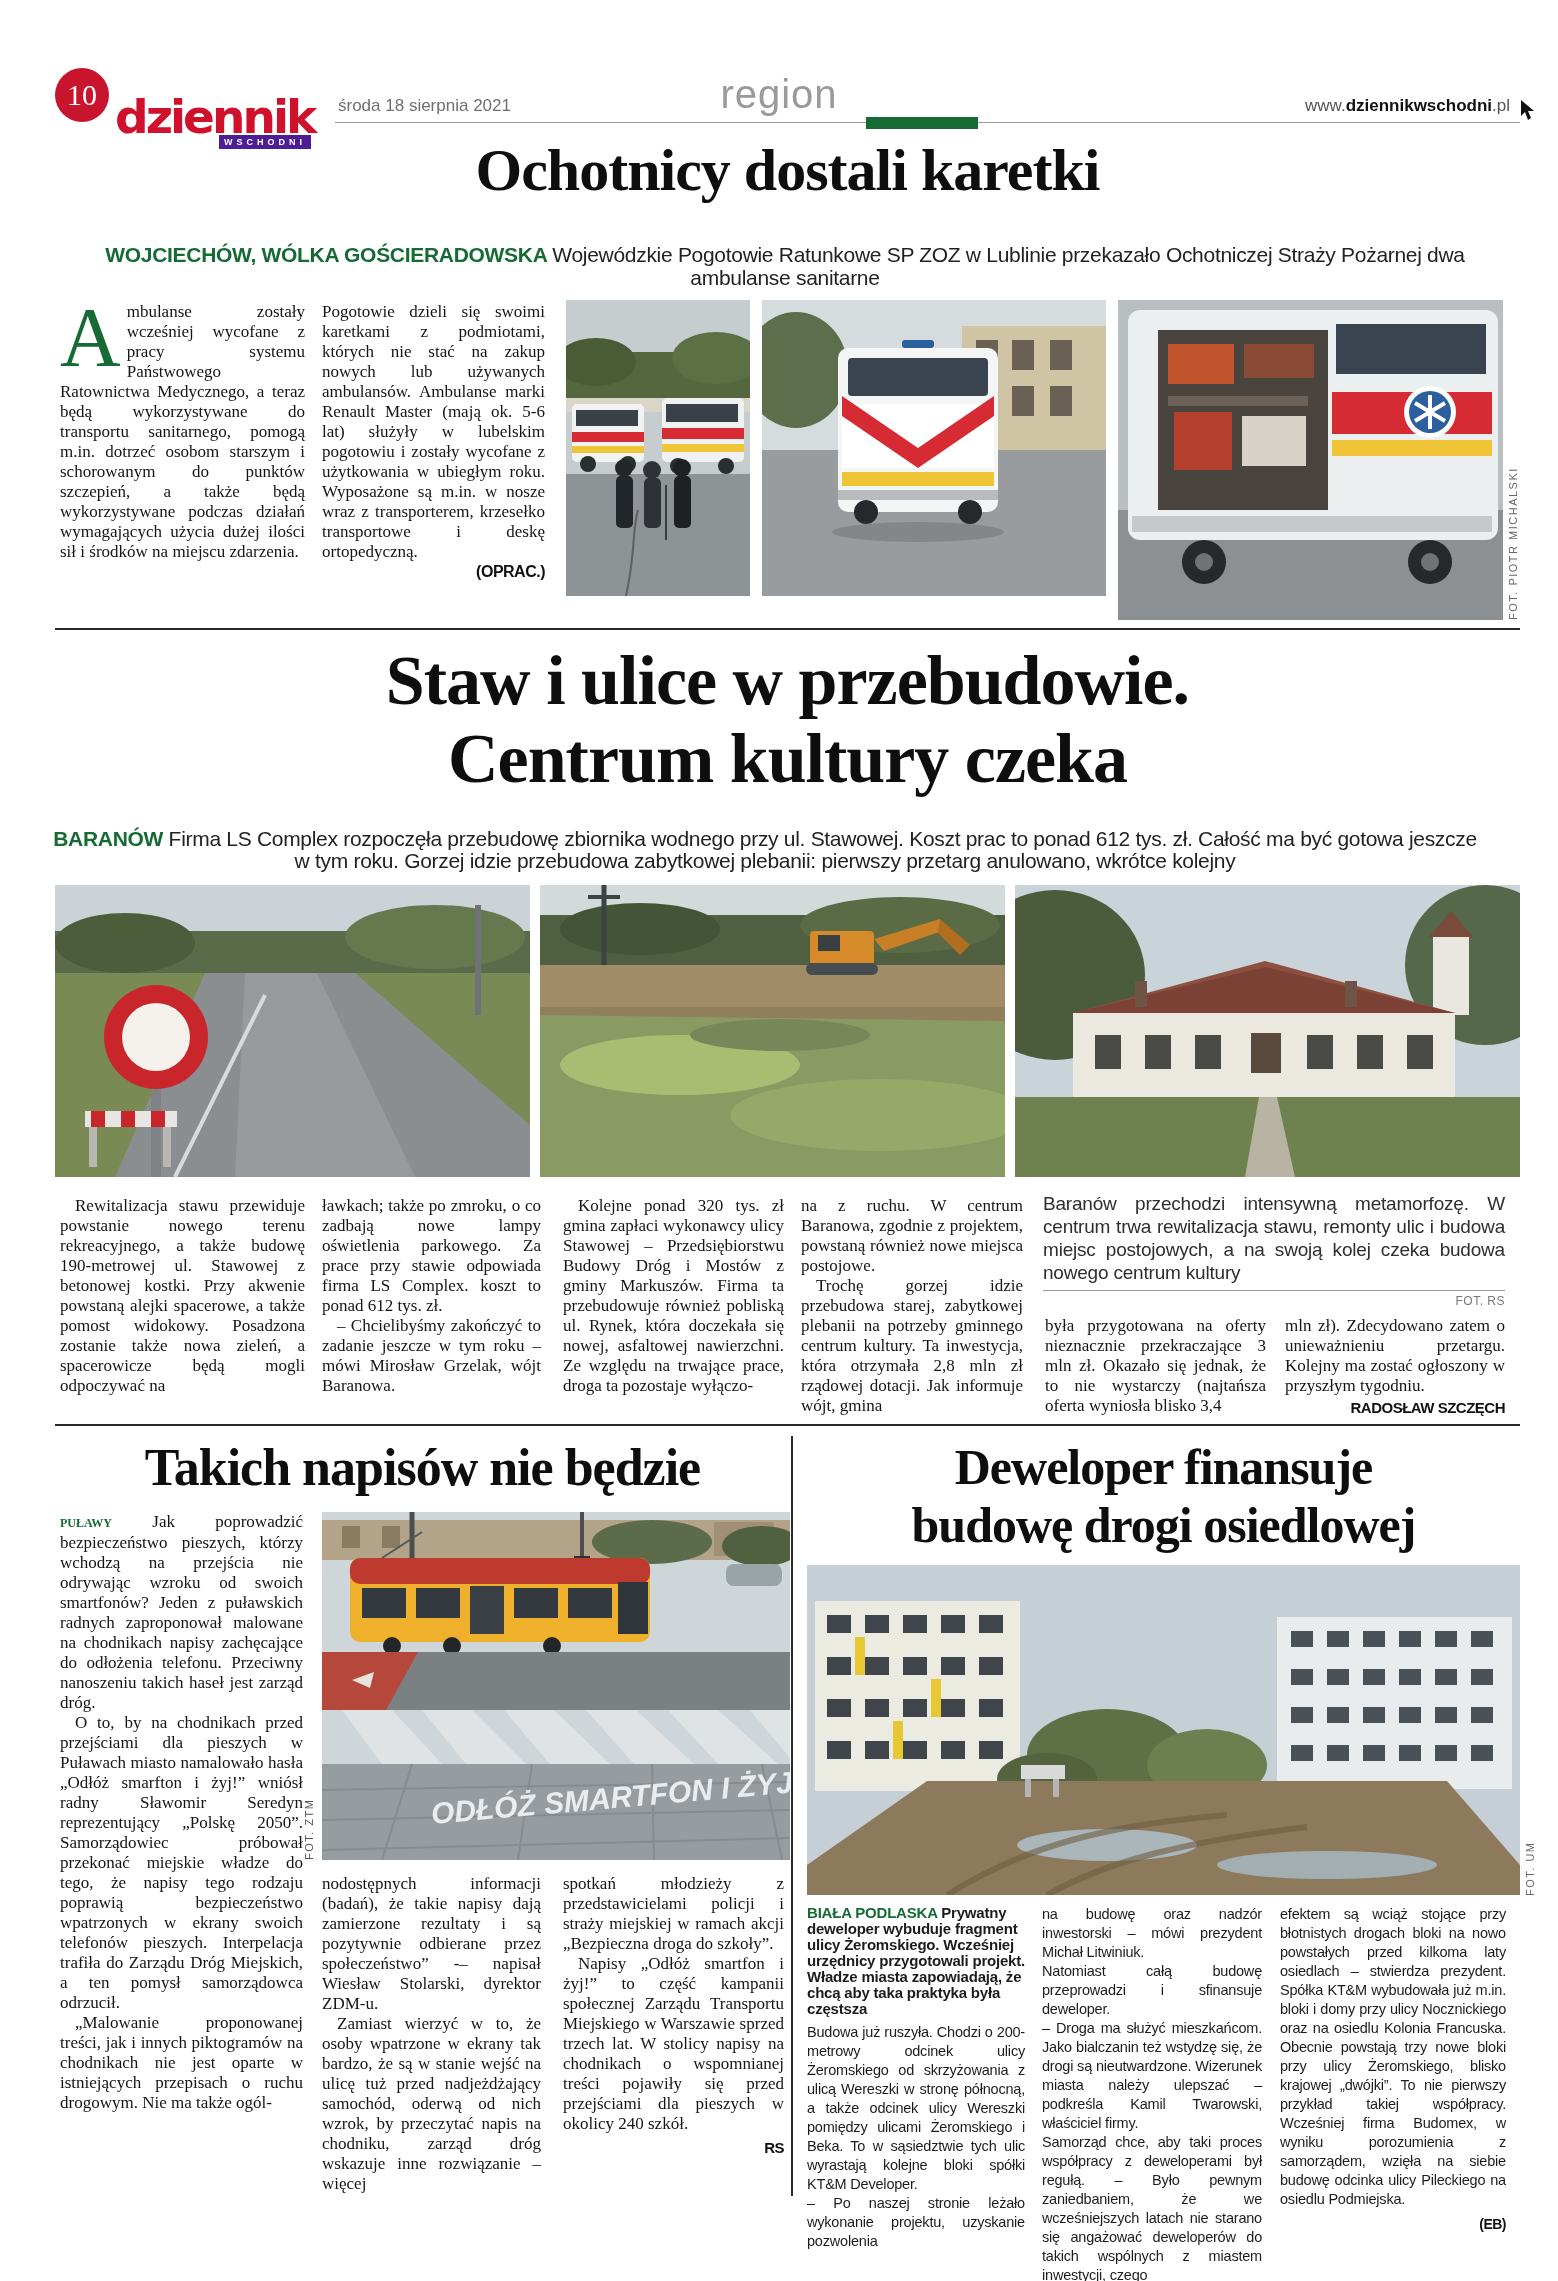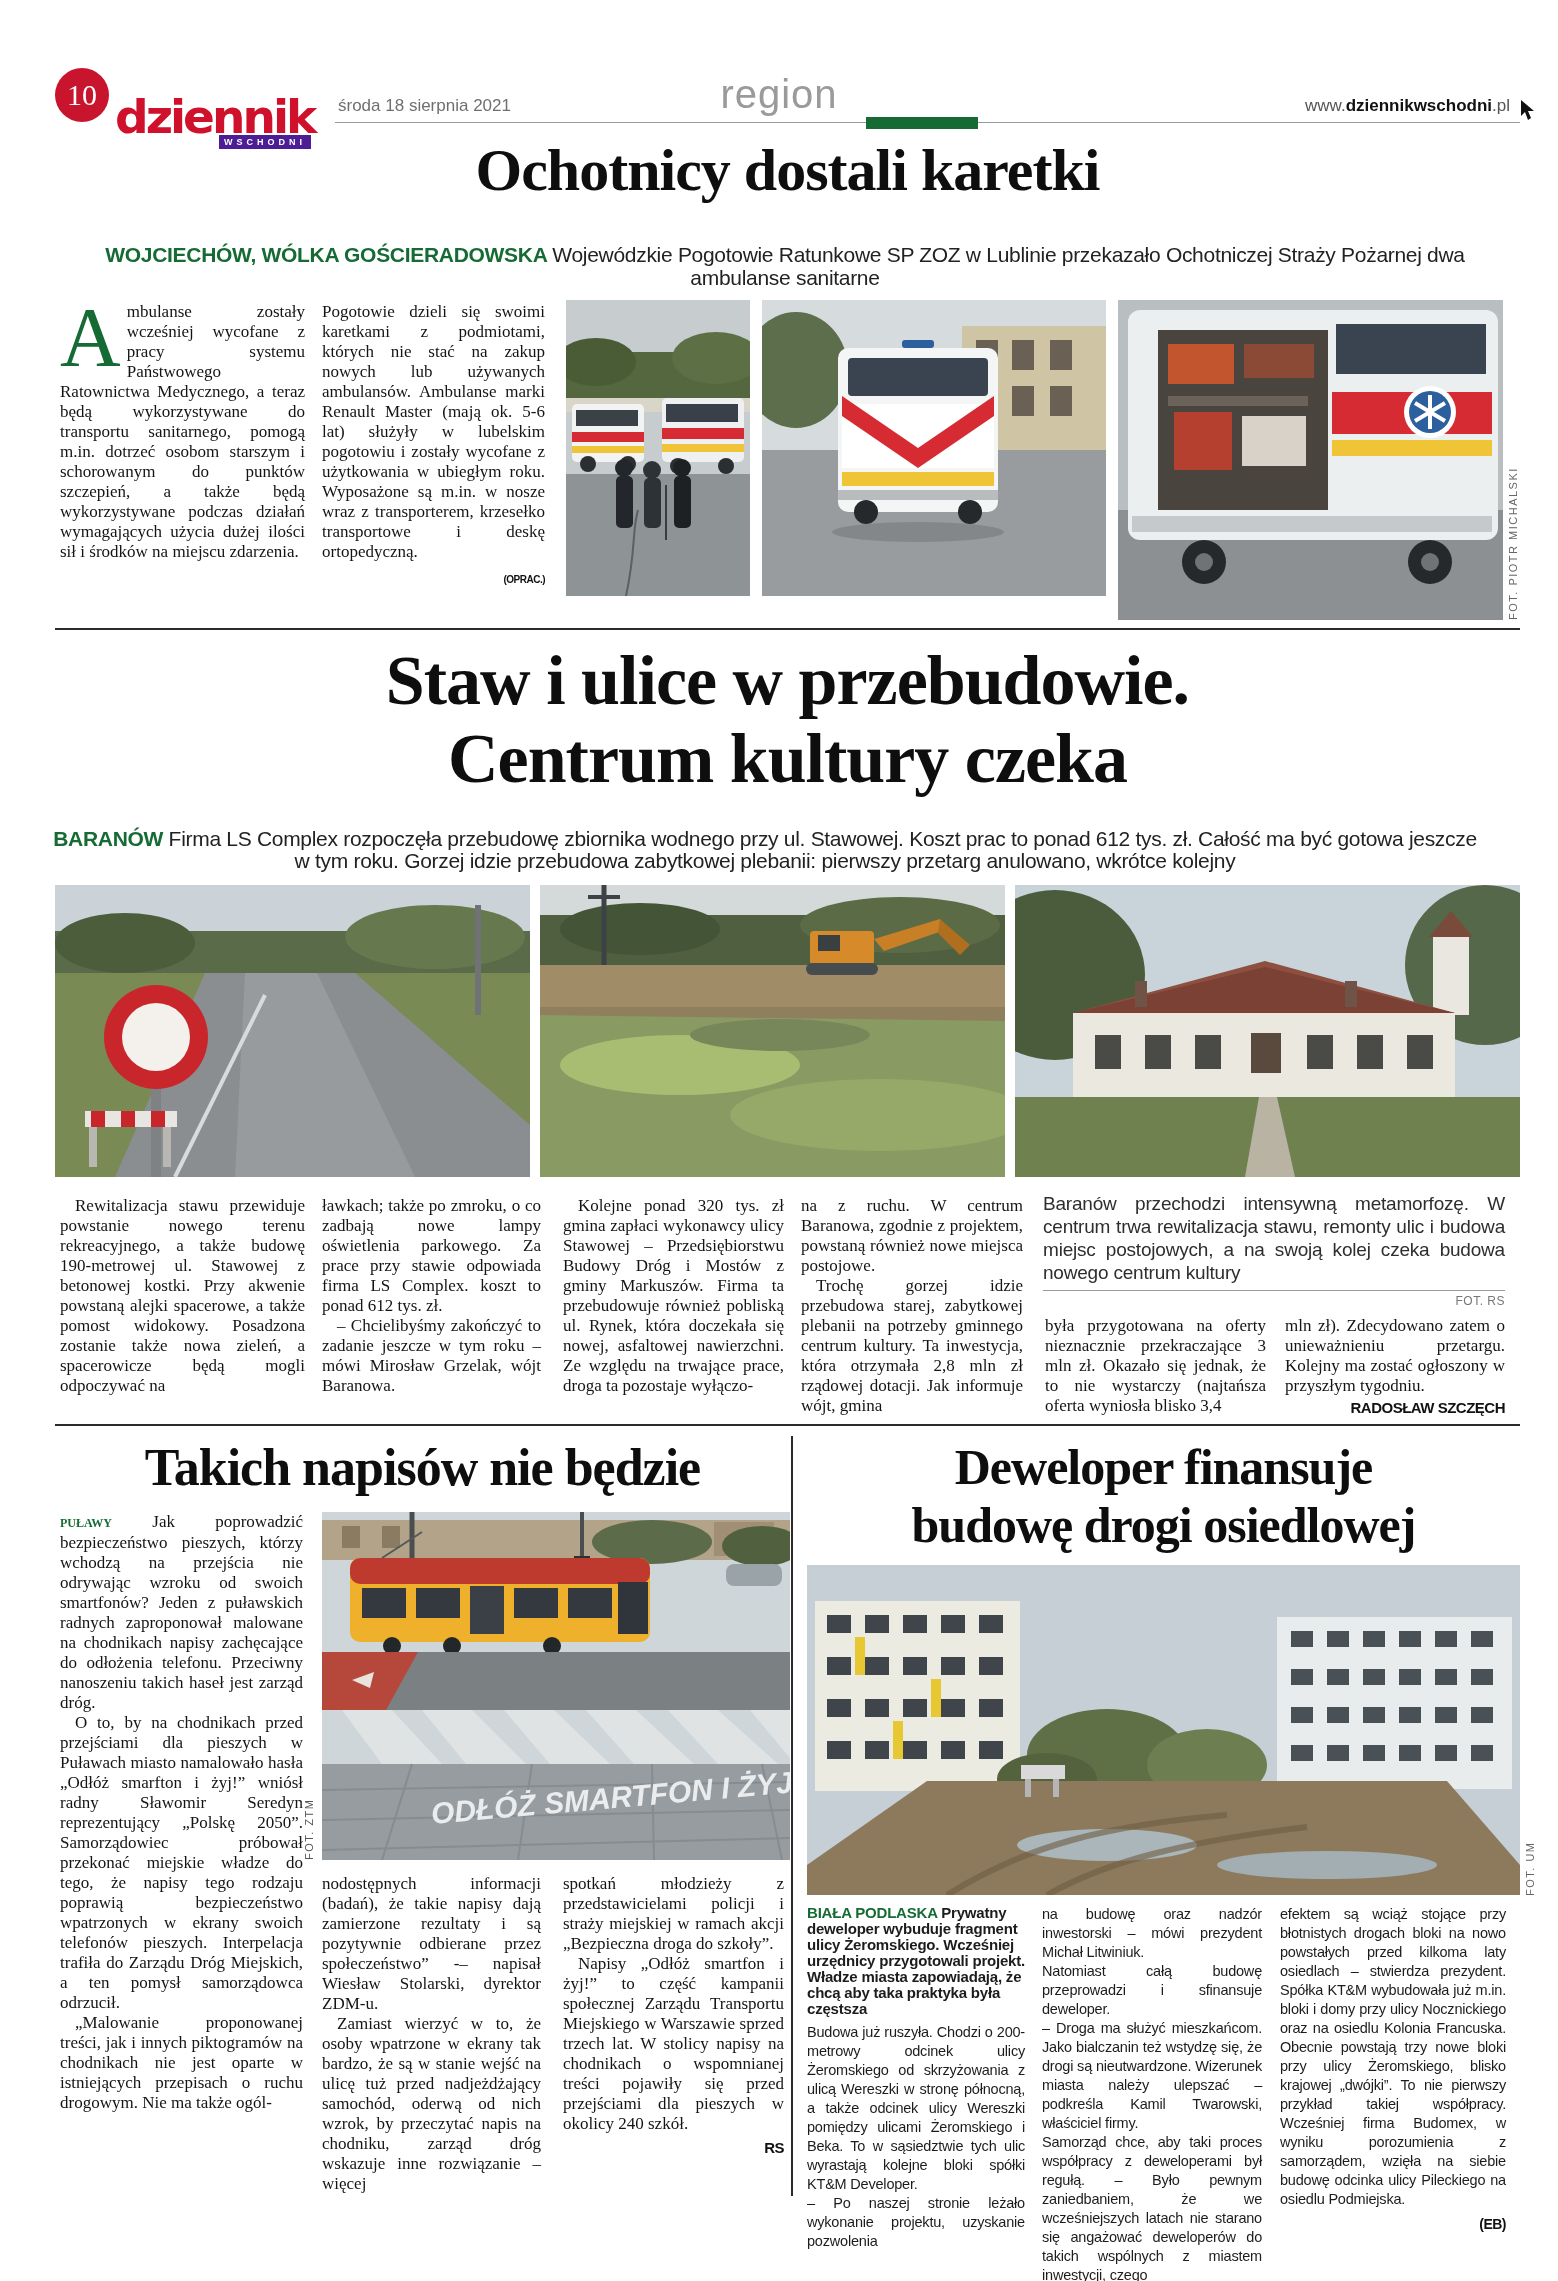--- a/index.html
+++ b/index.html
@@ -64,21 +64,21 @@
     <span class="kicker">WOJCIECHÓW, WÓLKA GOŚCIERADOWSKA</span>
     <span style="font-weight:normal;">Wojewódzkie Pogotowie Ratunkowe SP ZOZ w Lublinie przekazało Ochotniczej Straży Pożarnej dwa ambulanse sanitarne</span>
   </div>
 
   <div class="abs serifcol" style="left:60px;top:302px;width:245px;height:320px;">
     <span class="dropcap">A</span>
     <p>mbulanse zostały wcześniej wycofane z pracy systemu Państwowego Ratownictwa Medycznego, a teraz będą wykorzystywane do transportu sanitarnego, pomogą m.in. dotrzeć osobom starszym i schorowanym do punktów szczepień, a także będą wykorzystywane podczas działań wymagających użycia dużej ilości sił i środków na miejscu zdarzenia.</p>
   </div>
   <div class="abs serifcol" style="left:322px;top:302px;width:223px;height:320px;">
     <p>Pogotowie dzieli się swoimi karetkami z podmiotami, których nie stać na zakup nowych lub używanych ambulansów. Ambulanse marki Renault Master (mają ok. 5-6 lat) służyły w lubelskim pogotowiu i zostały wycofane z użytkowania w ubiegłym roku. Wyposażone są m.in. w nosze wraz z transporterem, krzesełko transportowe i deskę ortopedyczną.</p>
-    <p class="byline" style="margin-top:8px;font-size:10px;">(OPRAC.)</p>
+    <p class="byline" style="margin-top:0;font-size:16px;">(OPRAC.)</p>
   </div>
 
   <svg class="abs" style="left:566px;top:300px;" width="184" height="296" viewBox="0 0 184 296">
     <rect width="184" height="296" fill="#c7ccce"></rect>
     <rect y="52" width="184" height="52" fill="#55673f"></rect>
     <ellipse cx="30" cy="62" rx="40" ry="24" fill="#4a5c36"></ellipse>
       <ellipse cx="150" cy="58" rx="44" ry="26" fill="#5d7045"></ellipse>
     <rect y="98" width="184" height="14" fill="#d9d5c9"></rect>
     <rect x="6" y="104" width="72" height="58" rx="5" fill="#f2f4f4"></rect>
     <rect x="10" y="110" width="62" height="16" fill="#3a4147"></rect>

